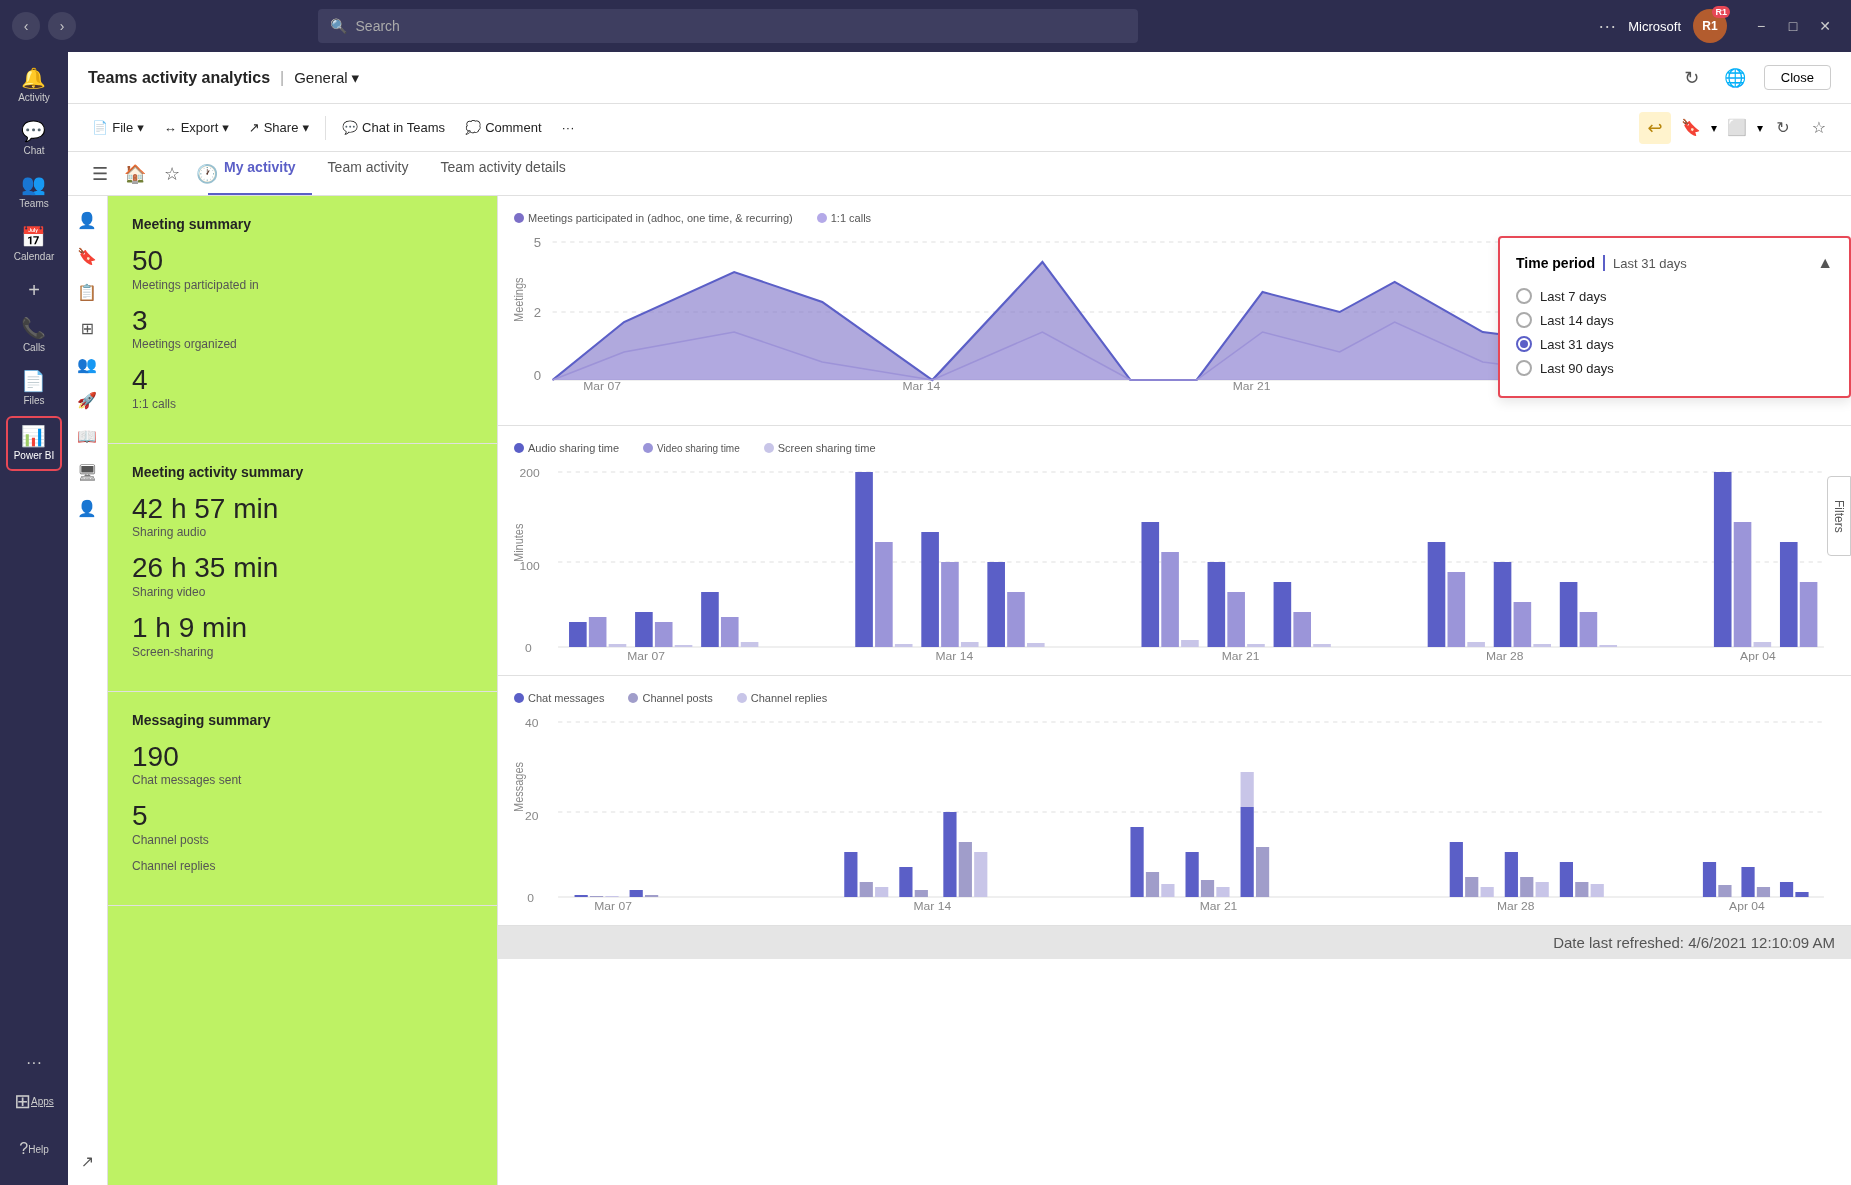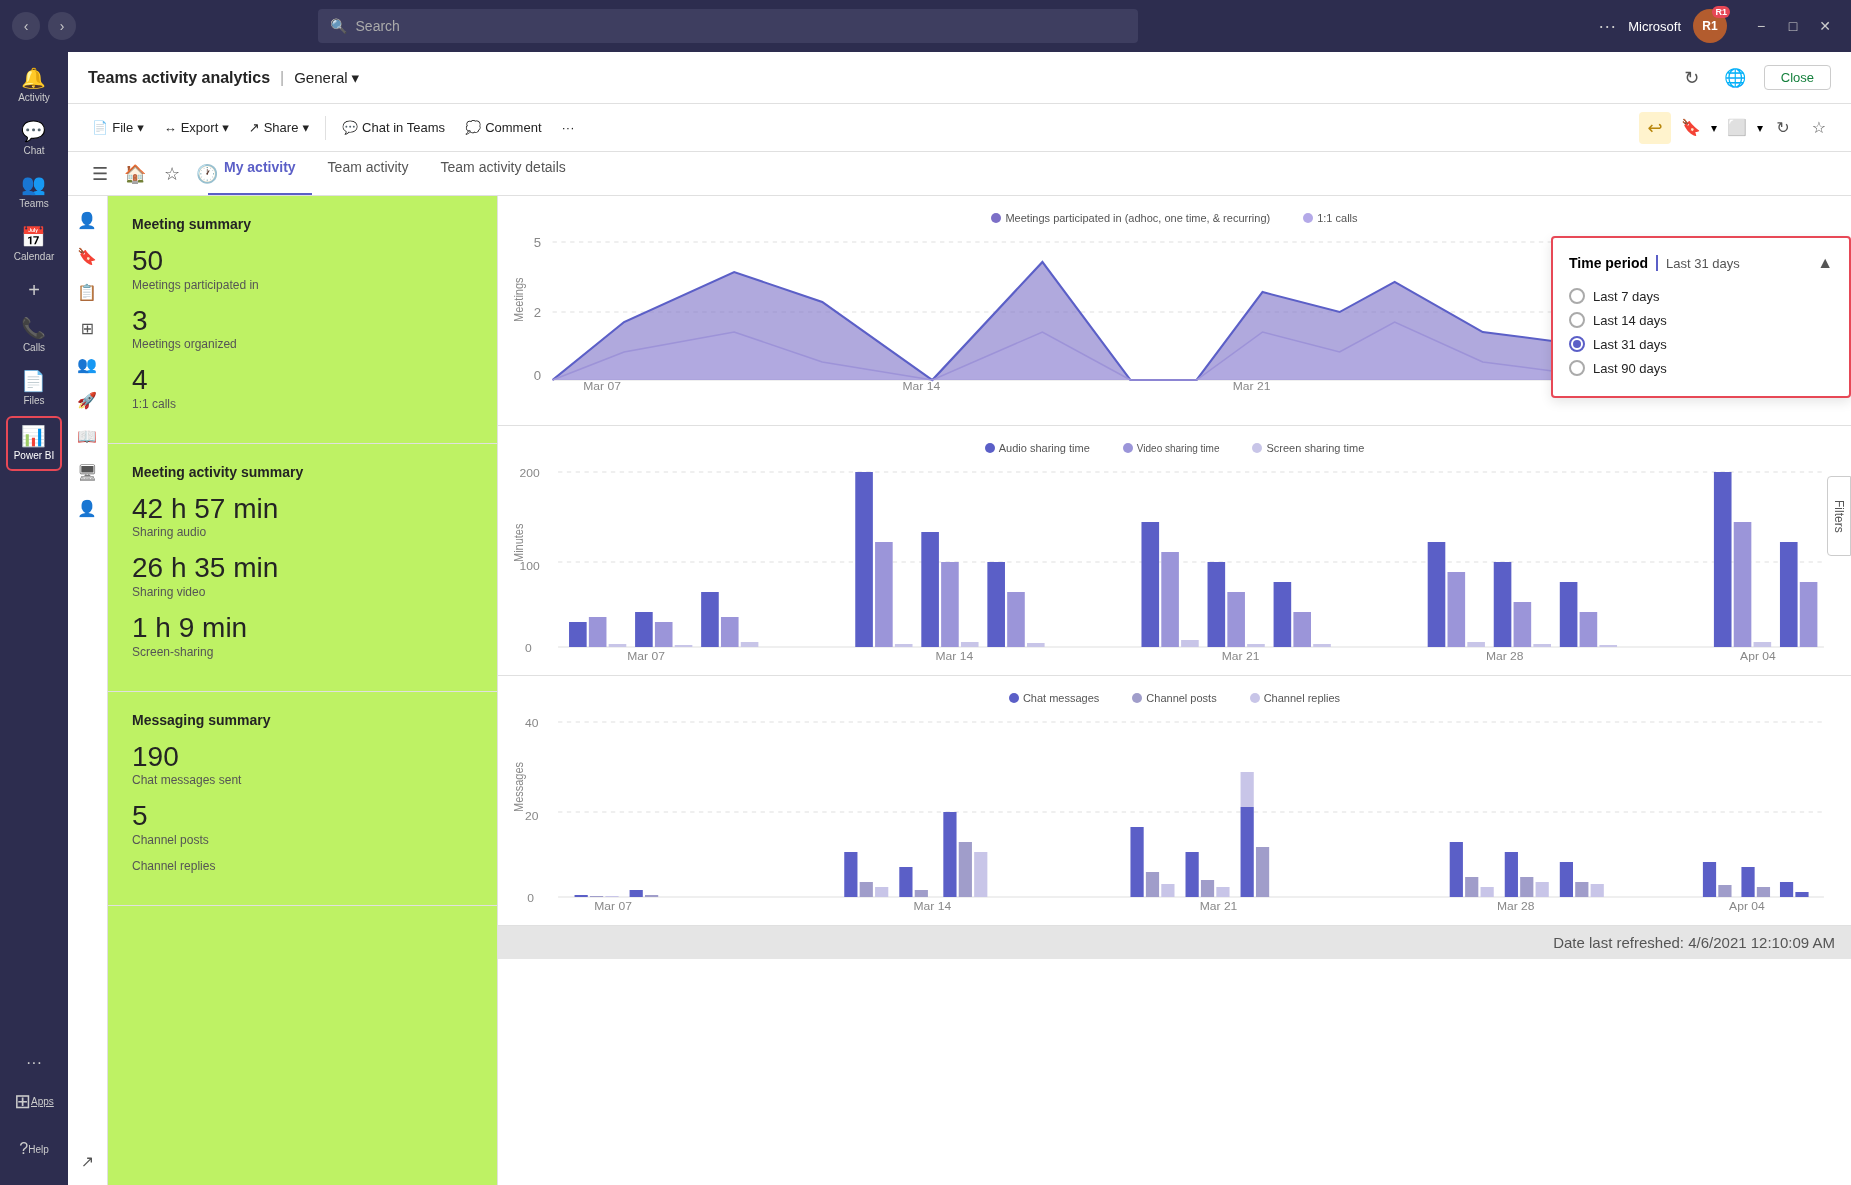--- a/index.html
+++ b/index.html
@@ -189,21 +189,21 @@
       cursor: pointer;
       color: #555;
       font-size: 18px;
     }
     .close-btn {
       border: 1px solid #ccc;
       border-radius: 4px;
       padding: 4px 16px;
       font-size: 13px;
       cursor: pointer;
-      color: #15803d;
+      color: #000000;
     }
 
     
     .toolbar {
       background: white;
       height: 48px;
       display: flex;
       align-items: center;
       padding: 0 16px;
       gap: 4px;
@@ -364,22 +364,21 @@
     }
     .chart-section {
       padding: 16px;
       border-bottom: 1px solid #e0e0e0;
       height: 230px;
     }
 
     
     .chart-legend {
       display: flex;
-      gap: 33px;
-      justify-content: center;
+      gap: 24px;
       font-size: 11px;
       color: #555;
       margin-bottom: 8px;
       flex-wrap: wrap;
     }
     .legend-item {
       display: flex;
       align-items: center;
       gap: 4px;
     }
@@ -393,21 +392,21 @@
       width: 100%;
       height: 160px;
       position: relative;
     }
 
     
     .filter-panel {
       position: absolute;
       top: 40px;
       right: 0;
-      width: 300px;
+      width: 353px;
       background: white;
       border: 2px solid #e74856;
       border-radius: 4px;
       padding: 16px;
       z-index: 10;
       box-shadow: 0 4px 12px rgba(0,0,0,0.1);
     }
     .filter-header {
       display: flex;
       align-items: center;

